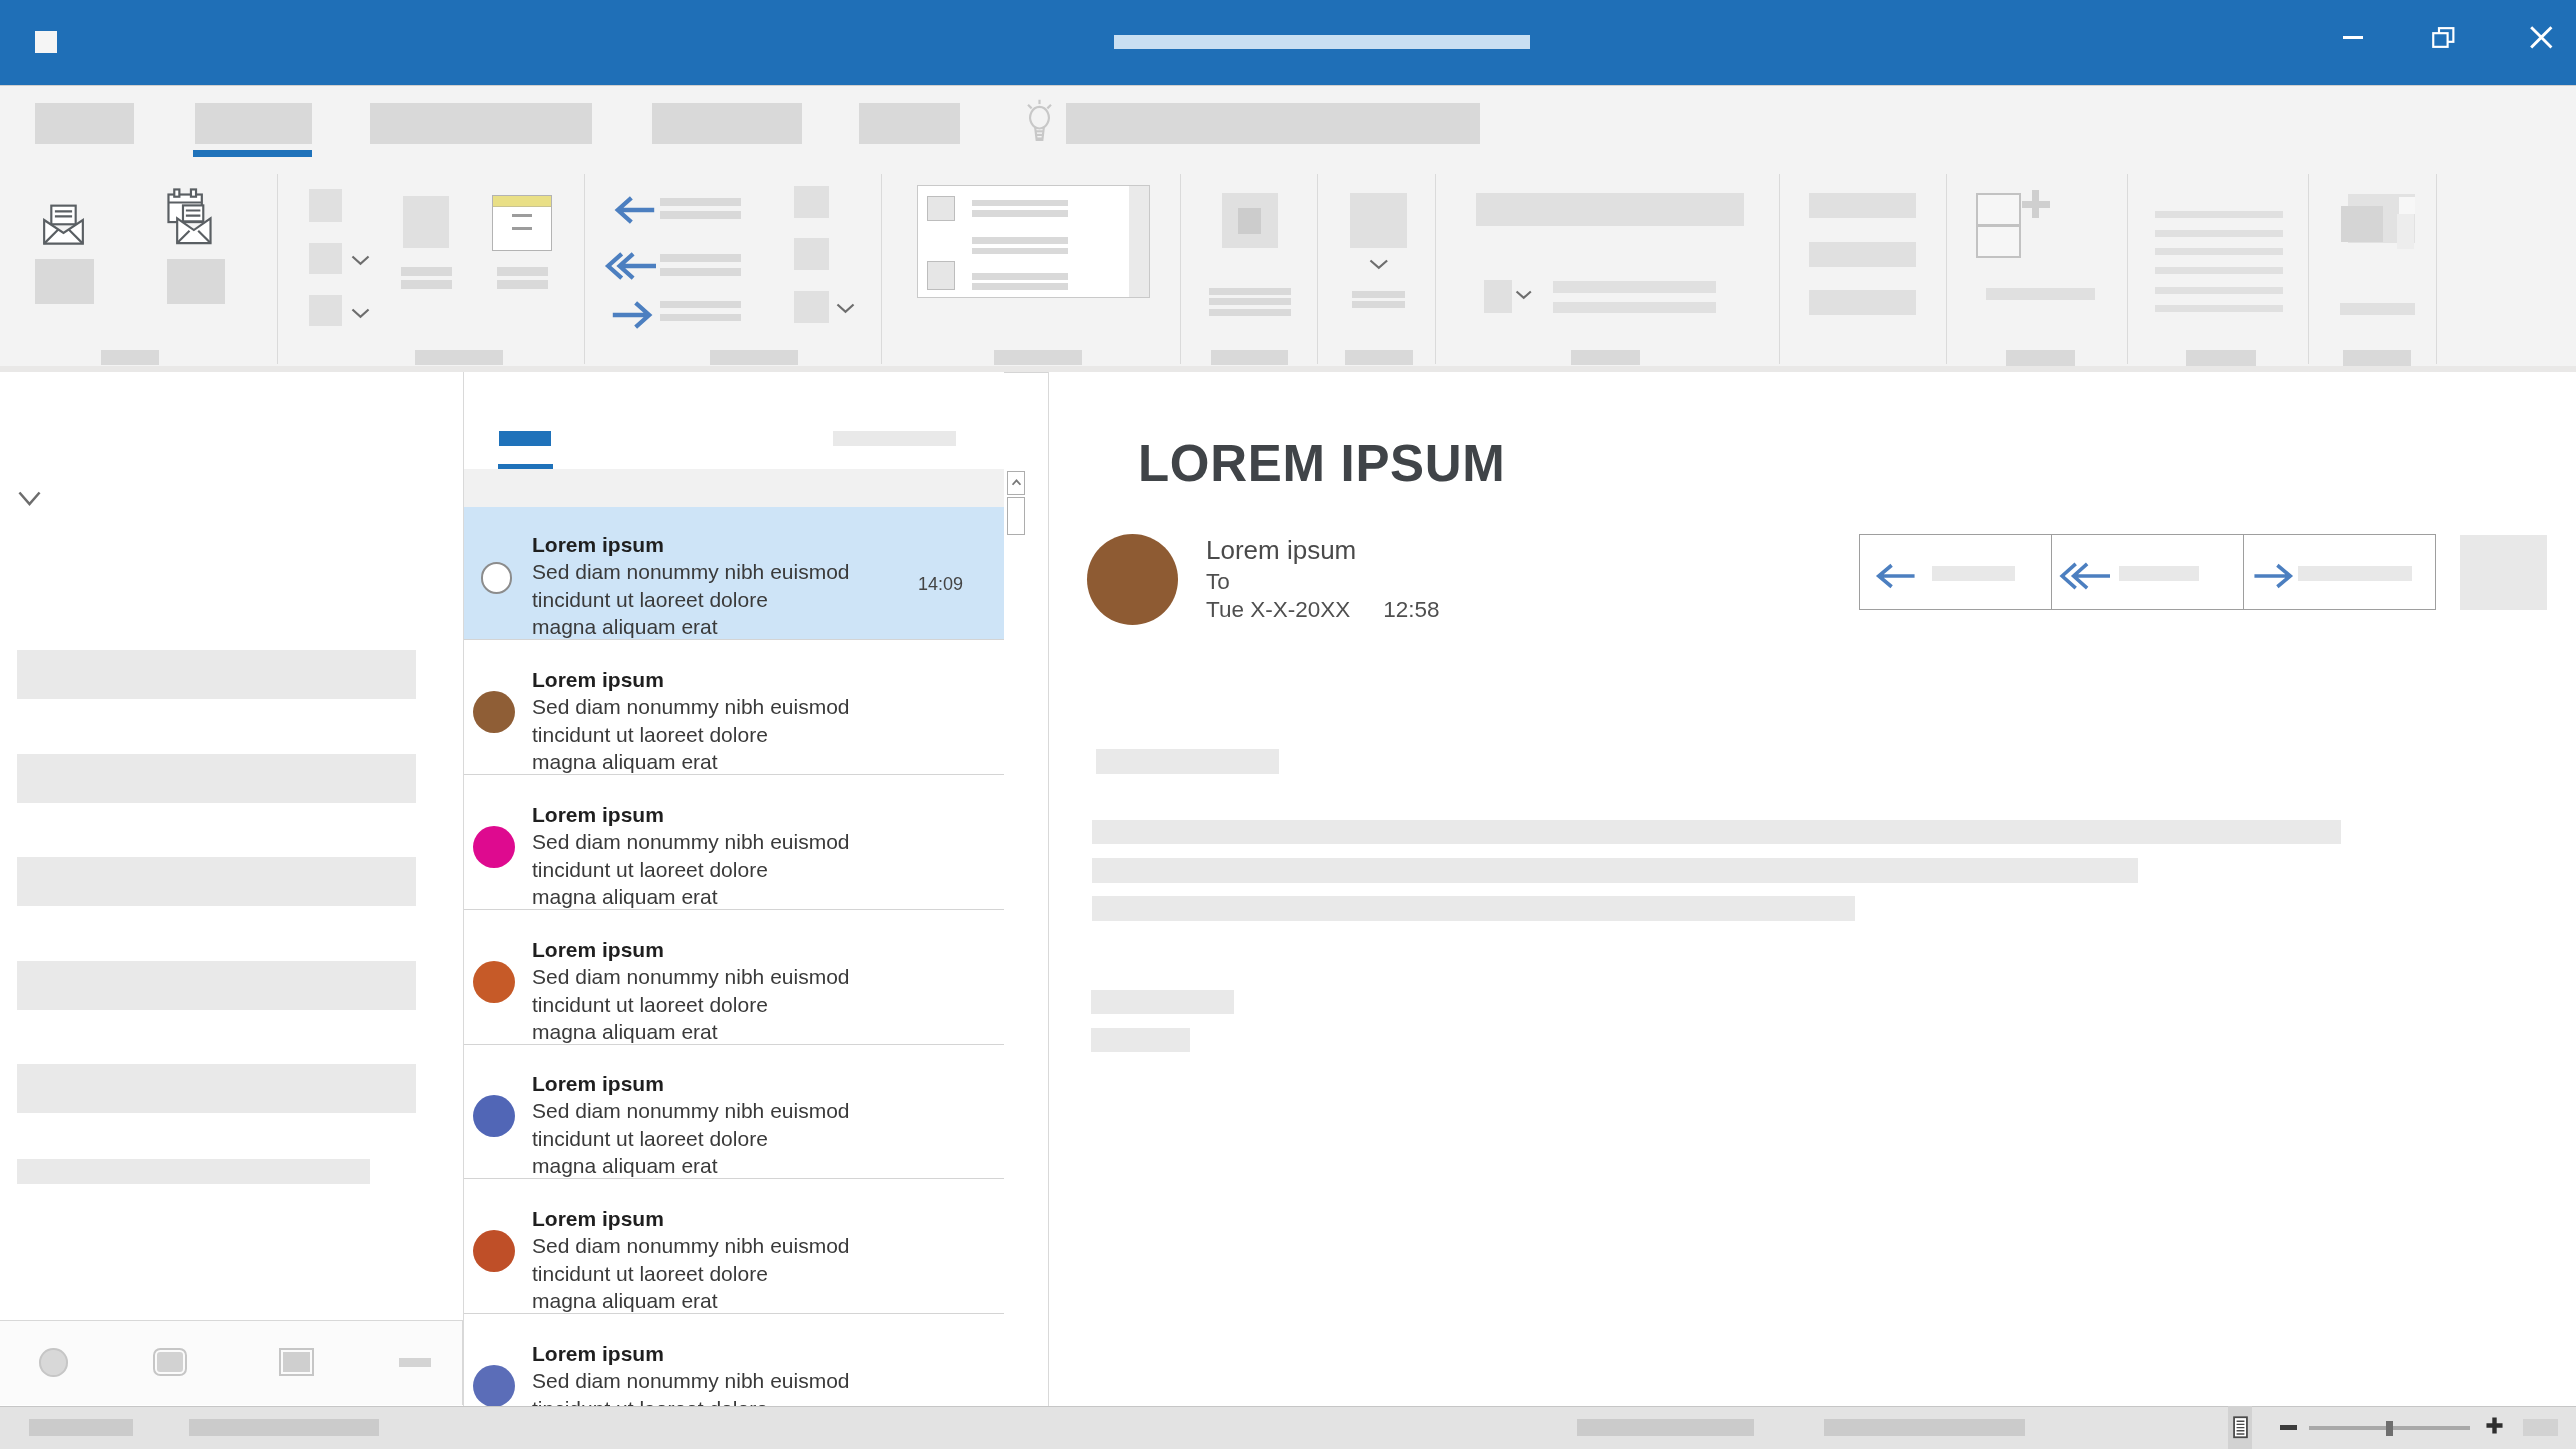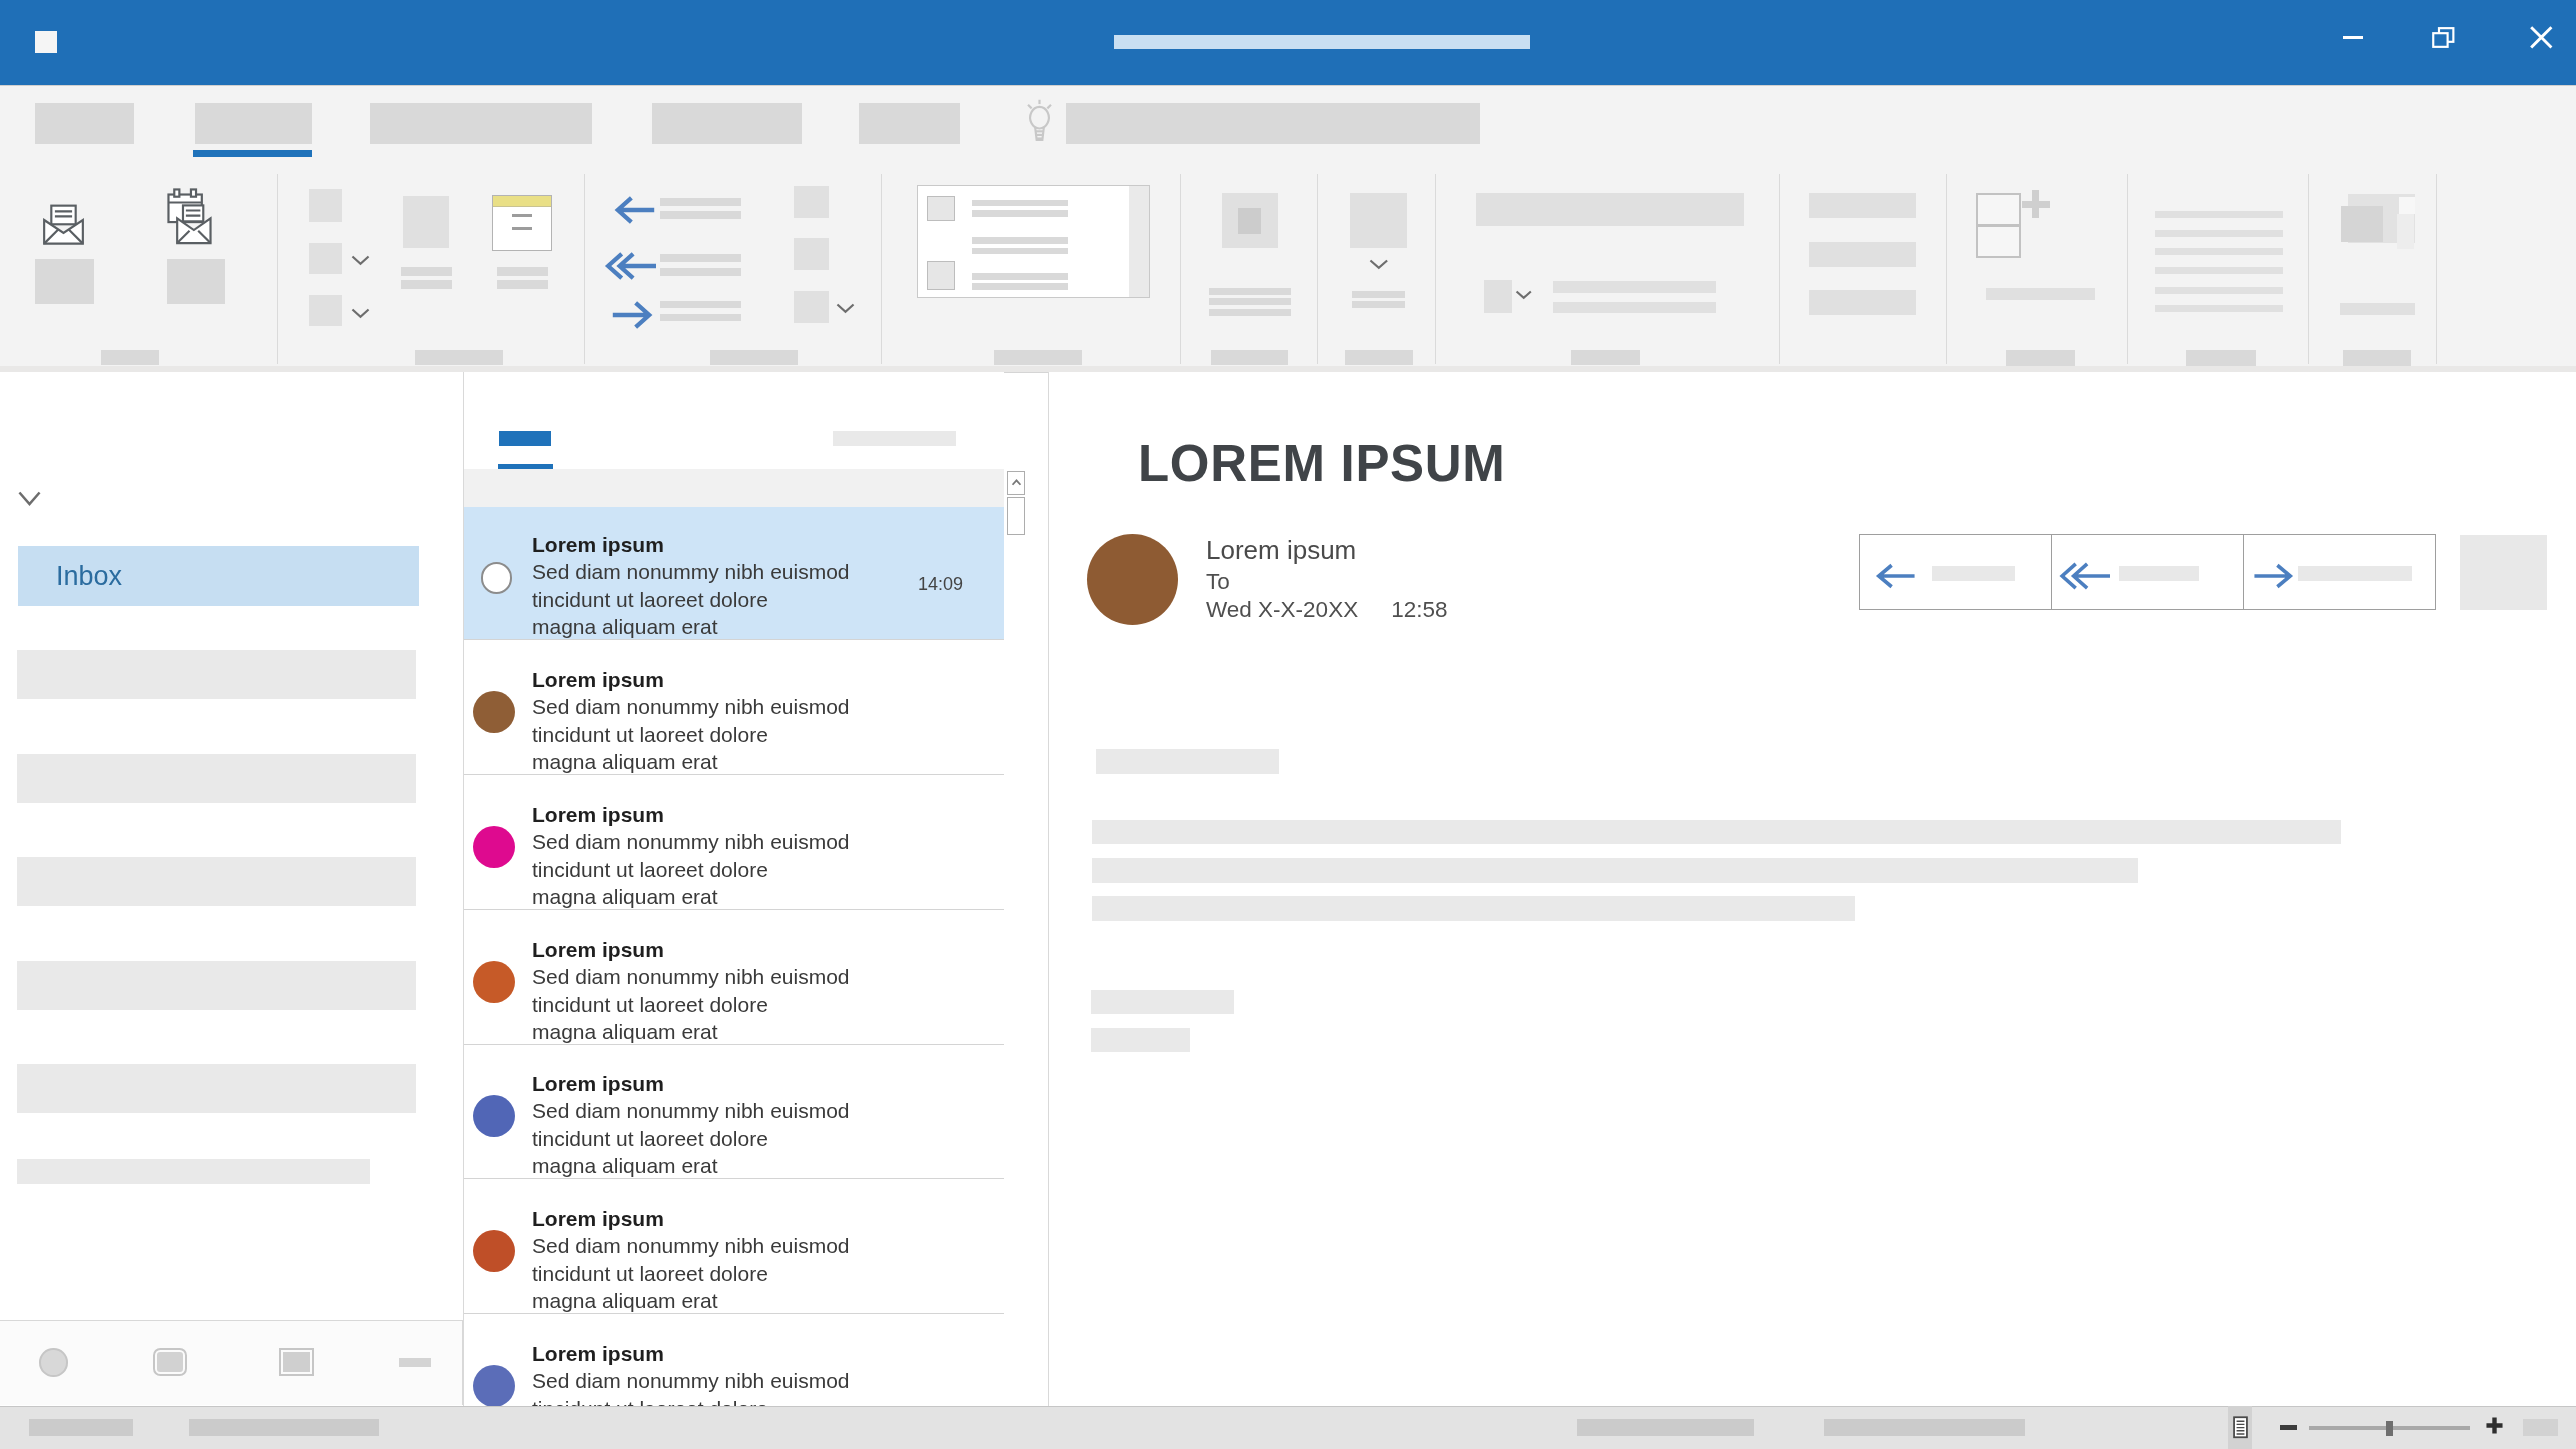--- a/index.html
+++ b/index.html
@@ -288,23 +288,20 @@
   <div class="abs" style="left:2399px;top:197px;width:16px;height:17.4px;background:#f7f7f7;"></div>
   <div class="abs phB" style="left:2340px;top:303px;width:75px;height:11.6px;"></div>
   <div class="abs glabel" style="left:2343px;width:68px;height:16px;"></div>
 
   <div class="abs folderpane">
     <div class="abs" style="left:18px;top:119px;">
       <svg width="23" height="16.7" viewBox="0 0 32 23">
           <path d="M2,2 L16,18 L30,2" fill="none" stroke="#6d6d6d" stroke-width="3.5"></path>
         </svg>
     </div>
-    <div class="abs inboxrow">
-      <span>Inbox</span>
-    </div>
     <div class="abs phC" style="left:16.7px;top:278px;width:399px;height:49px;"></div>
     <div class="abs phC" style="left:16.7px;top:382px;width:399px;height:49px;"></div>
     <div class="abs phC" style="left:16.7px;top:485px;width:399px;height:49px;"></div>
     <div class="abs phC" style="left:16.7px;top:589px;width:399px;height:49px;"></div>
     <div class="abs phC" style="left:16.7px;top:692px;width:399px;height:49px;"></div>
     <div class="abs phC" style="left:16.7px;top:787px;width:353px;height:24.6px;"></div>
   </div>
 
   <div class="abs navfooter"></div>
   <div class="abs navcircle"></div>
@@ -383,21 +380,21 @@
       </svg>
   </div>
   <div class="abs lscroll" style="top:497px;height:38px;"></div>
 
   <div class="abs readpane">
     <div class="abs subject">LOREM IPSUM</div>
     <div class="abs r-avatar" style="background: rgb(142, 91, 51);"></div>
     <div class="abs sender">Lorem ipsum</div>
     <div class="abs toline">To</div>
     <div class="abs dateline">
-      <span>Wed X-X-20XX</span><span class="t">12:58</span>
+      <span>Tue X-X-20XX</span><span class="t">12:58</span>
     </div>
 
     <div class="replygroup abs">
       <div class="replybtn">
         <svg style="position:absolute;left:13px;top:27.5px;color:var(--arrow,#4c7fc0)" width="43" height="26" viewBox="0 0 60 36">
           <path d="M58,18 H10 M26,3 L8,18 L26,33" fill="none" stroke="currentColor" stroke-width="5"></path>
         </svg>
         <div class="rb-bar" style="left:72px;width:83px;"></div>
       </div>
       <div class="replybtn">

